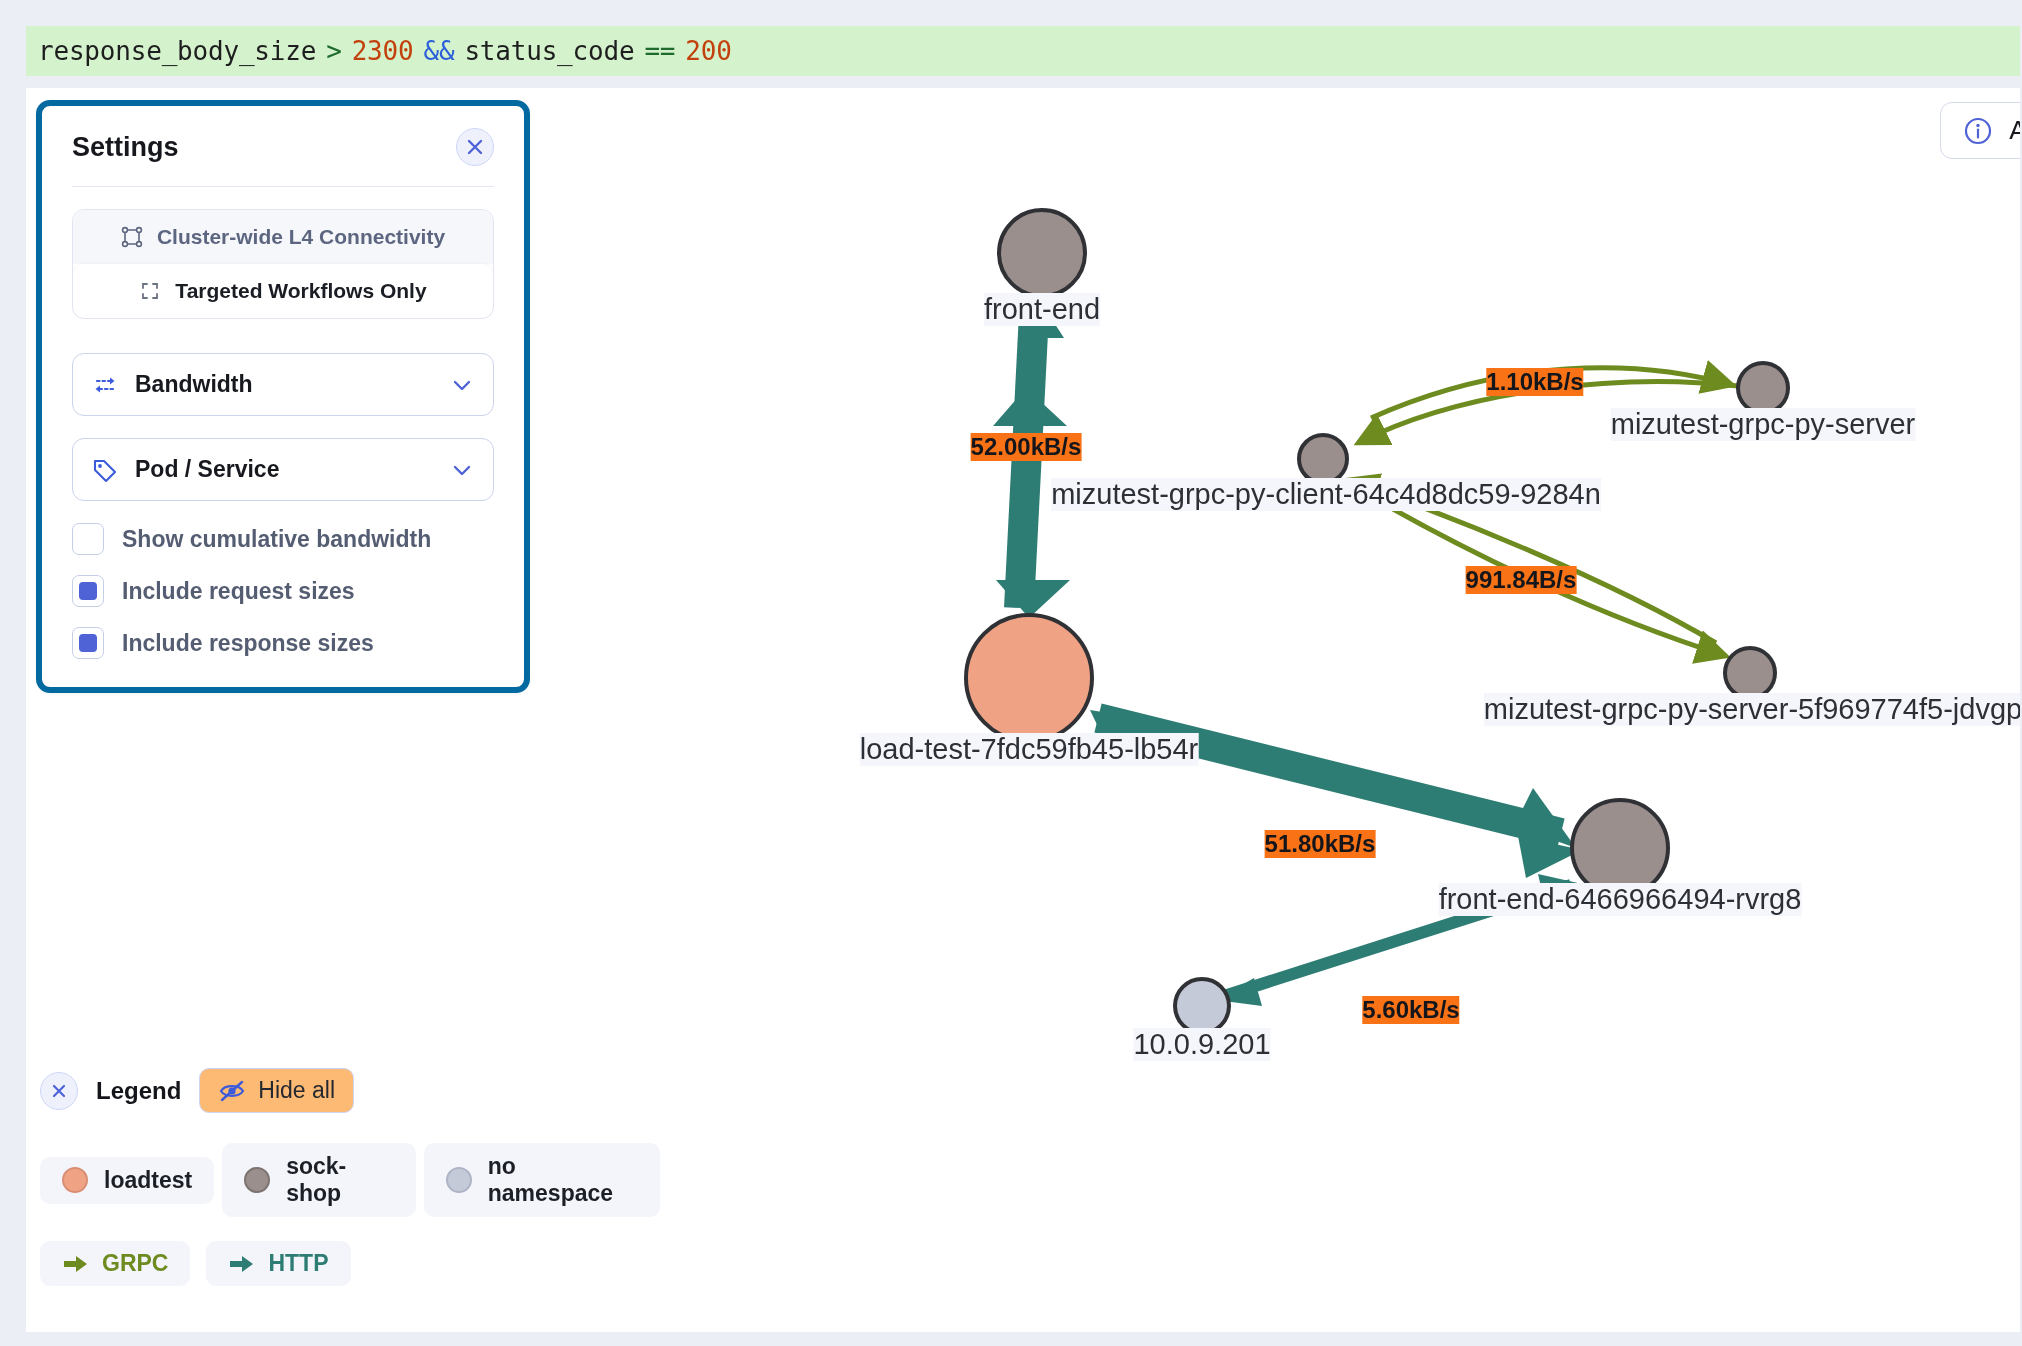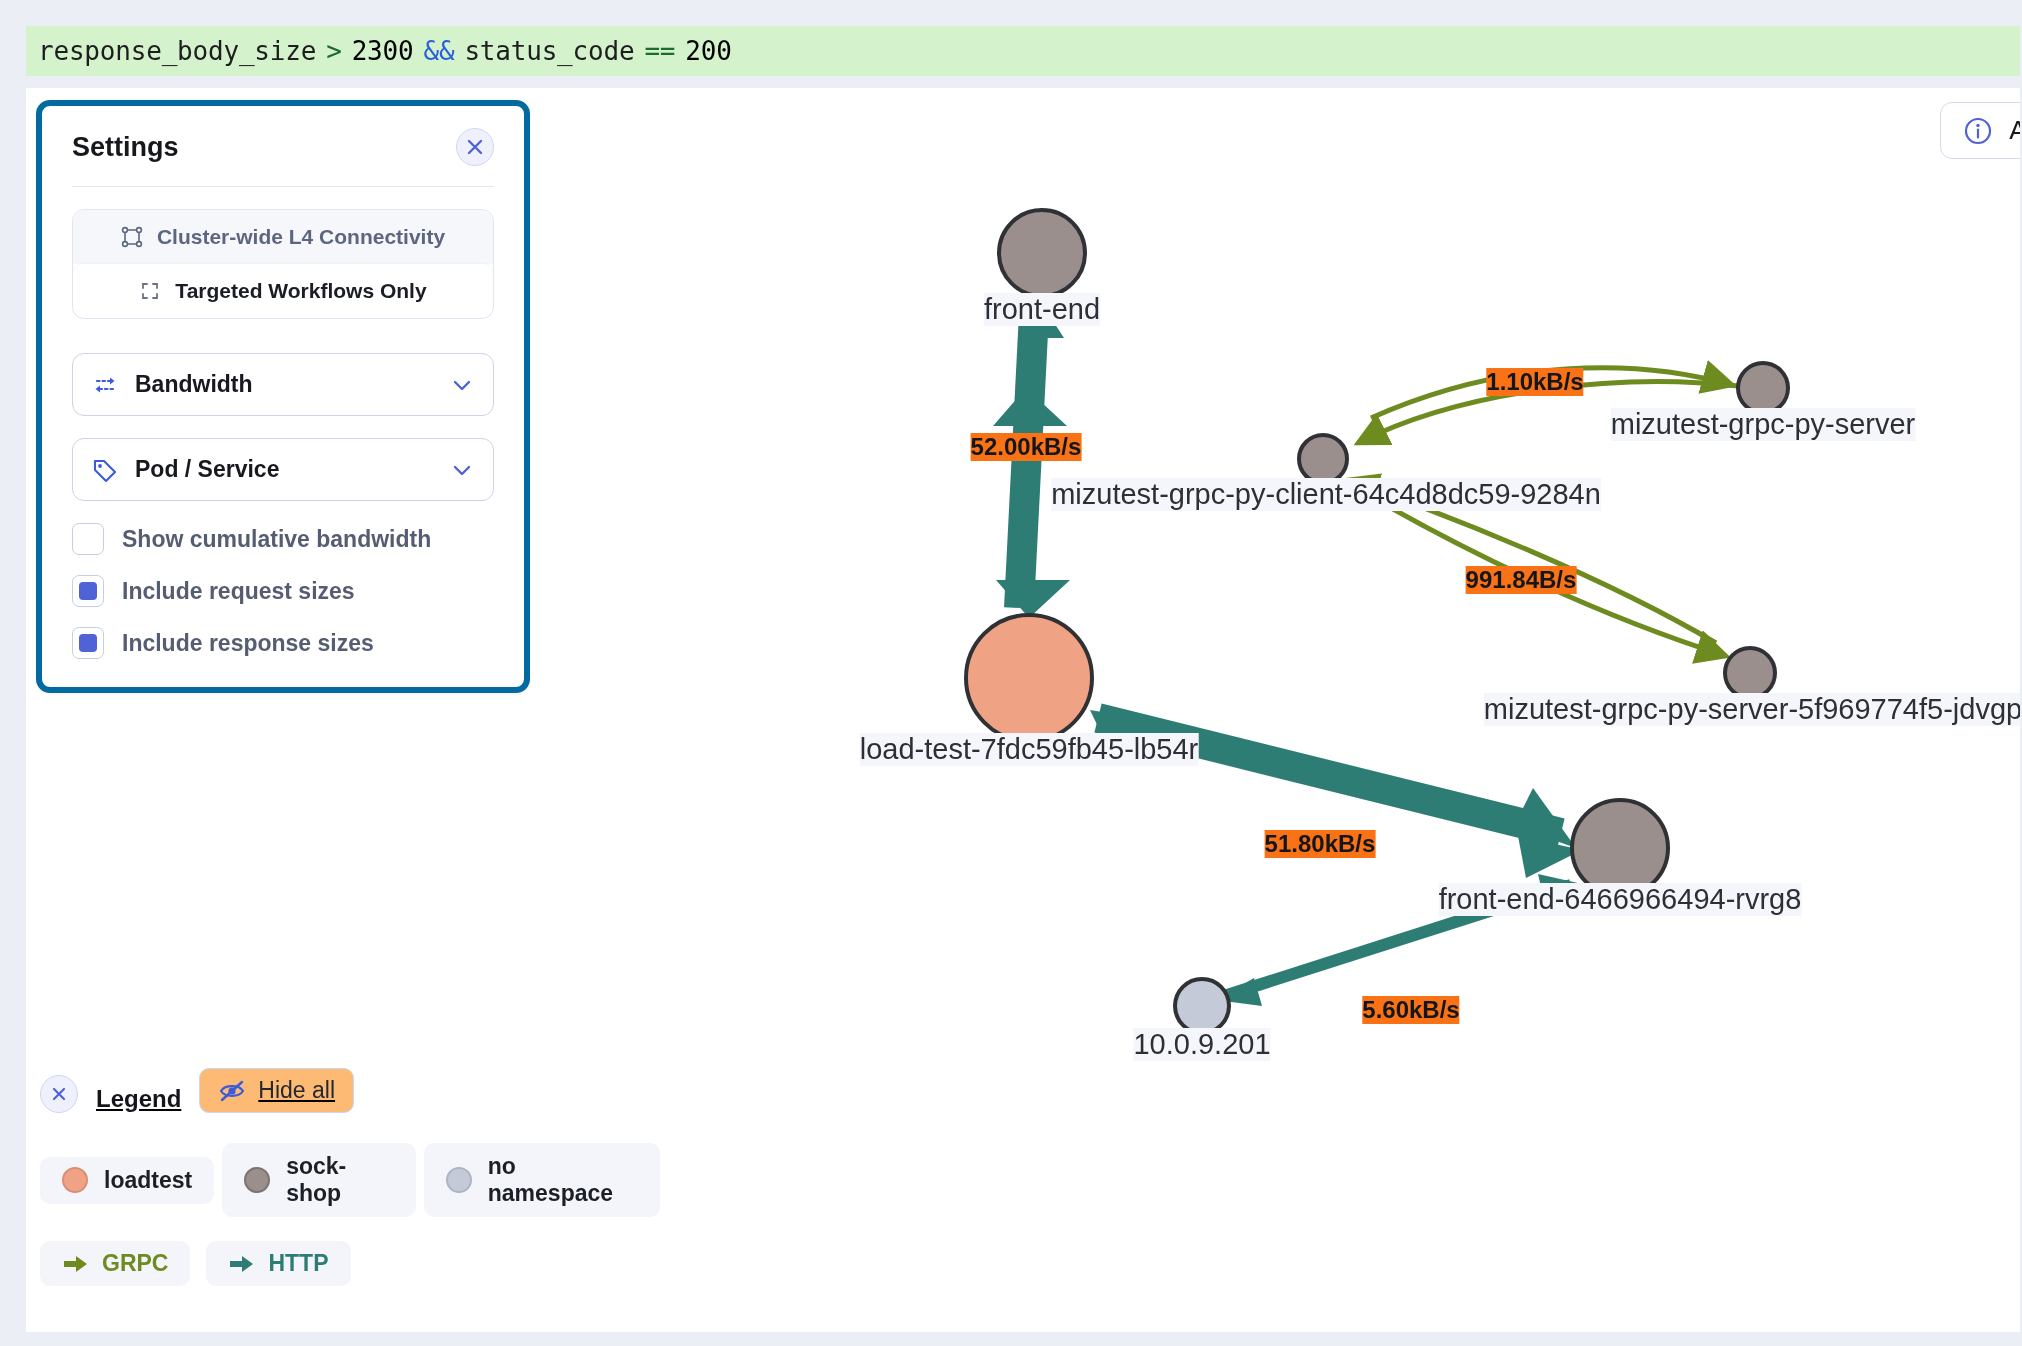--- a/index.html
+++ b/index.html
@@ -27,21 +27,21 @@
     display: flex;
     align-items: center;
     padding-left: 12px;
     font-family: "DejaVu Sans Mono", monospace;
     font-size: 26px;
     letter-spacing: -0.2px;
     white-space: nowrap;
   }
   .q-ident { color: #1e1e1e; }
   .q-op    { color: #1f6b2e; }
-  .q-num   { color: #000000; }
+  .q-num   { color: #c2410c; }
   .q-and   { color: #2b5fd9; }
   .query-bar span { margin-right: 10px; }
 
   
   .canvas {
     position: absolute;
     left: 14px; top: 88px;
     width: 1994px; height: 1244px;
     background: #ffffff;
     overflow: hidden;
@@ -155,23 +155,22 @@
 
   
   .legend {
     position: absolute;
     left: 14px;
     top: 980px;
     width: 620px;
   }
   .legend-head {
     display: flex;
-    align-items: flex-end;
+    align-items: center;
     gap: 18px;
-    text-decoration: underline;
   }
   .legend-title {
     font-size: 24px;
     font-weight: bold;
     color: #14161b;
   }
   .hide-all-btn {
     display: flex; align-items: center; gap: 12px;
     background: #fdba74;
     border: 1px solid #ccd6f6;

